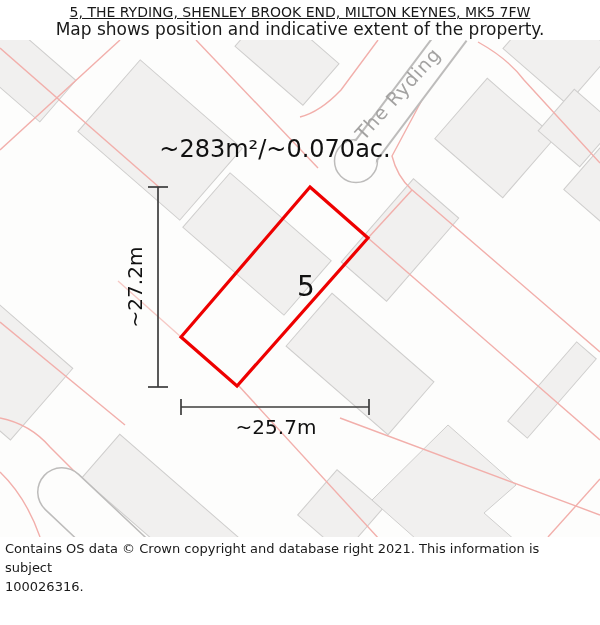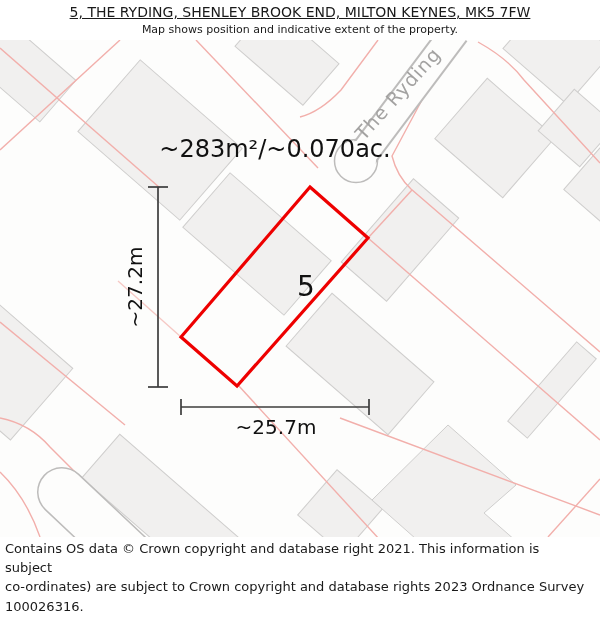--- a/index.html
+++ b/index.html
@@ -5,21 +5,21 @@
   html,body{margin:0;padding:0;}
   body{
     width:600px;height:625px;overflow:hidden;background:#ffffff;
     font-family:"DejaVu Sans",sans-serif;color:#1a1a1a;position:relative;
   }
   .header{
     position:absolute;top:0;left:0;width:600px;height:40px;
     text-align:center;padding-top:4px;box-sizing:border-box;background:#ffffff;
   }
   .header .line1{font-size:14px;line-height:17px;white-space:nowrap;text-decoration:underline;}
-  .header .line2{font-size:11px;line-height:17px;white-space:nowrap;}
+  .header .line2{font-size:17px;line-height:17px;white-space:nowrap;}
   .map-wrap{position:absolute;top:40px;left:0;width:600px;height:497px;}
   svg{display:block;}
   svg text{font-family:"DejaVu Sans",sans-serif;}
   .bldg{fill:#f1f0ef;stroke:#cfcecd;stroke-width:1;}
   .pink{stroke:#f2afab;stroke-width:1.4;fill:none;}
   .pink-light{stroke:#f6c8c4;stroke-width:1.3;fill:none;}
   .road-casing{stroke:#bdbcbb;fill:none;}
   .road-fill{stroke:#fdfdfc;fill:none;}
   .dim{stroke:#3c3c3c;stroke-width:1.7;}
   .dim-label{font-size:20px;fill:#111111;}
@@ -108,15 +108,14 @@
     <line class="dim" x1="181" y1="367" x2="369" y2="367"></line>
     <line class="dim" x1="181" y1="359" x2="181" y2="375"></line>
     <line class="dim" x1="369" y1="359" x2="369" y2="375"></line>
     <text class="dim-label" x="276" y="394" text-anchor="middle">~25.7m</text>
   </g>
 </svg>
 </div>
 
 <div class="footer">
   <div>Contains OS data © Crown copyright and database right 2021. This information is subject</div>
-  <div>co-ordinates) are subject to Crown copyright and database rights 2023 Ordnance Survey</div>
   <div>100026316.</div>
 </div>
 
 </body></html>

